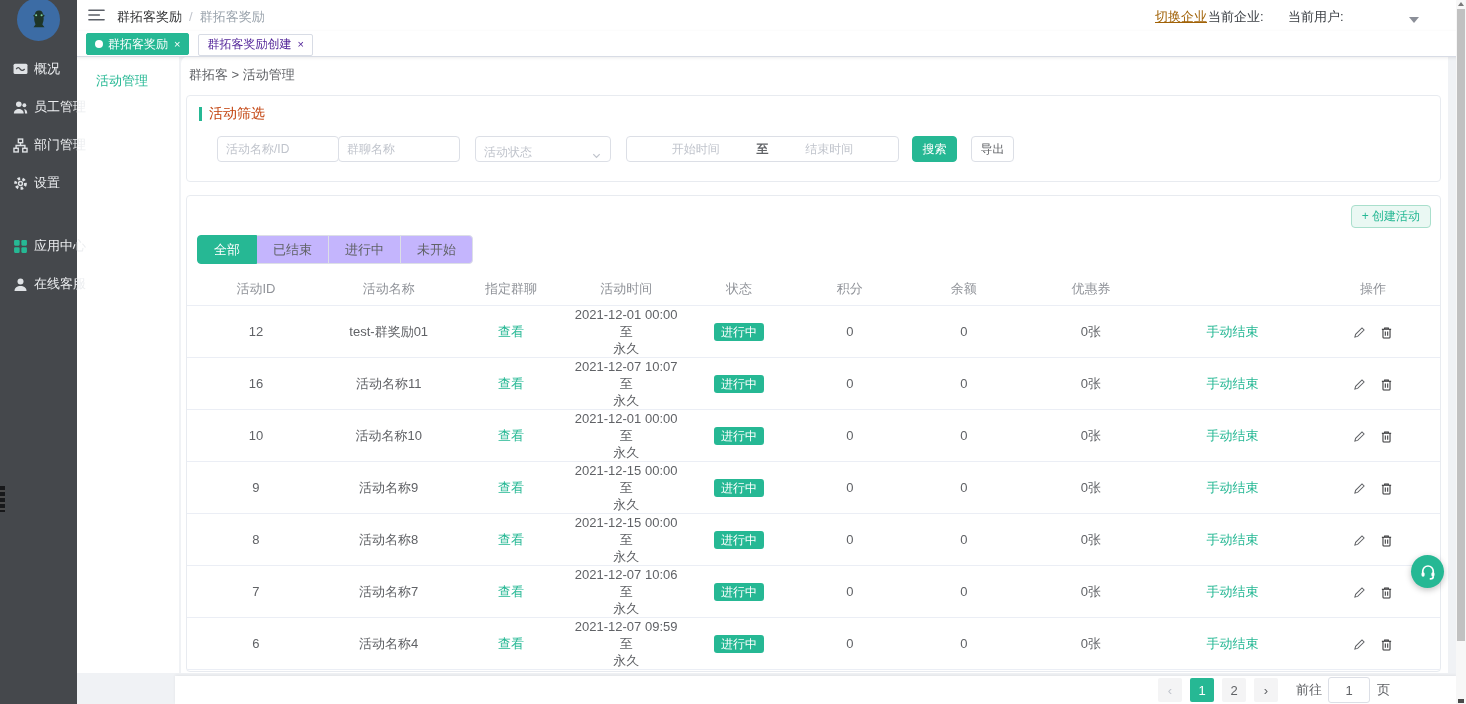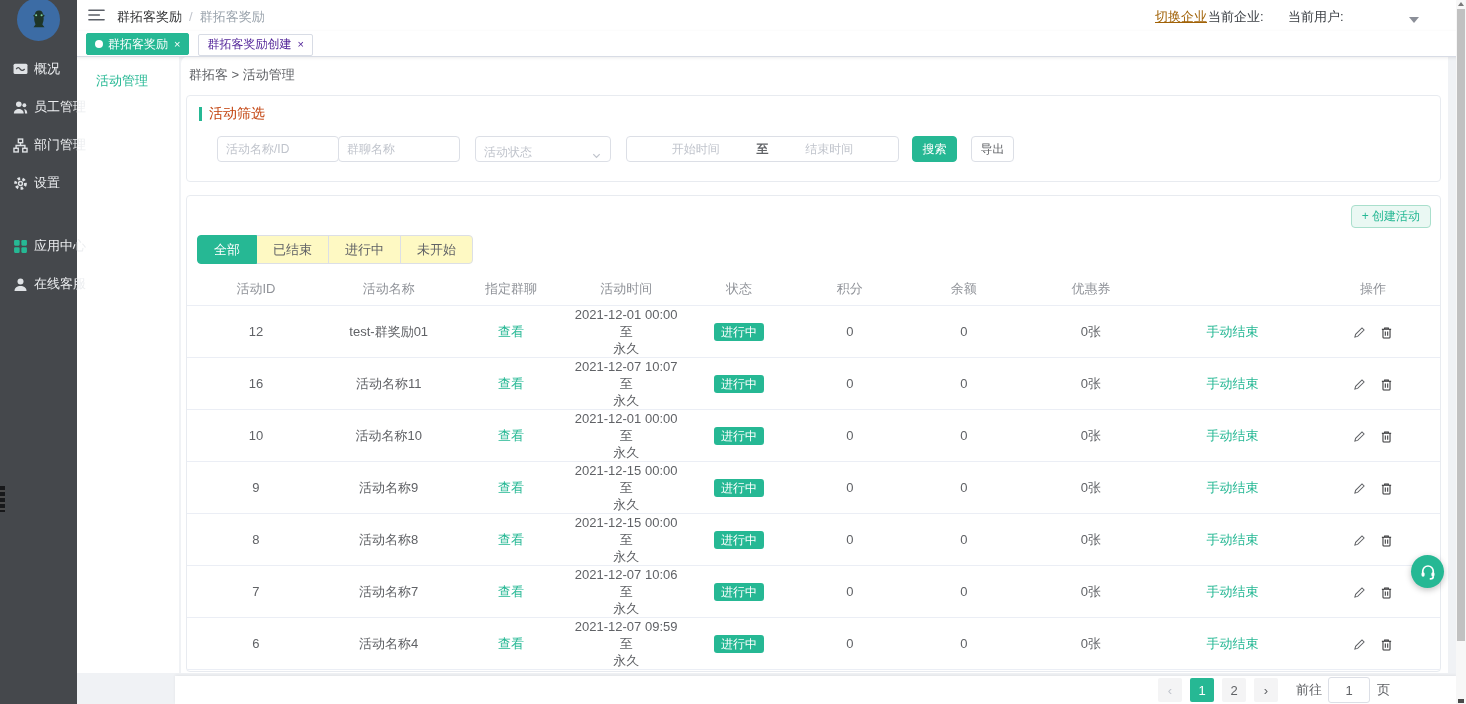--- a/index.html
+++ b/index.html
@@ -84,21 +84,21 @@
   
   .list-head{position:absolute;left:12px;top:12px;display:flex;align-items:center;
              font-size:13px;font-weight:bold;color:#303133}
   .list-title{display:flex;align-items:center;font-size:14px}
   .summary-item{margin-left:16px;white-space:nowrap}
   .create-btn{position:absolute;right:9px;top:9px;height:23px;padding:0 10px;font-size:12px;
               color:#26b894;background:#eaf8f3;border:1px solid #a9dfcc;border-radius:4px;cursor:pointer;
               font-family:inherit}
 
   .ftabs{position:absolute;left:10px;top:39px;display:flex}
-  .ftab{height:29px;padding:0 16px;font-size:13px;background:#fef9c3;border:1px solid #dcdfe6;
+  .ftab{height:29px;padding:0 16px;font-size:13px;background:#c4b5fd;border:1px solid #dcdfe6;
         color:#606266;margin-left:-1px;cursor:pointer;font-family:inherit}
   .ftab:first-child{border-radius:4px 0 0 4px;margin-left:0}
   .ftab:last-child{border-radius:0 4px 4px 0}
   .ftab.active{position:relative;z-index:1;background:#26b894;border-color:#26b894;color:#fff}
 
   
   .table-wrap{position:absolute;left:0;top:77px;width:100%}
   table{width:100%;border-collapse:collapse;table-layout:fixed}
   th{height:32px;font-size:13px;font-weight:normal;color:#909399;text-align:center;
      border-bottom:1px solid #ebeef5;padding:0}

